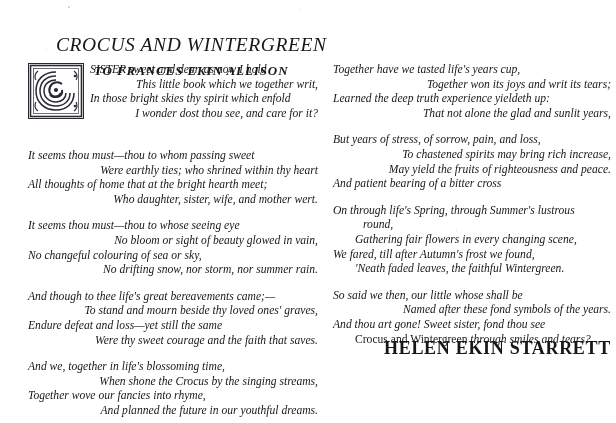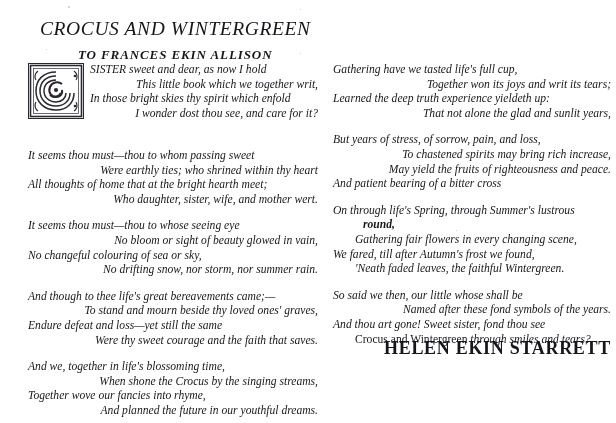--- a/index.html
+++ b/index.html
@@ -15,21 +15,21 @@
     overflow: hidden;
     position: relative;
   }
 
   
   .page {
     position: relative;
     width: 616px;
     height: 423px;
     box-sizing: border-box;
-    padding: 0;
+    padding: 16px;
   }
 
   
   .title-block {
     text-align: left;
     padding: 19px 0 0 40px;
   }
   .poem-title {
     font-style: italic;
     font-size: 19.5px;
@@ -72,21 +72,21 @@
     margin-bottom: 26px;
   }
   .line {
     font-style: italic;
     font-size: 11.6px;
     line-height: 14.6px;
     white-space: nowrap;
     margin: 0;
   }
   .line.ind  { padding-left: 16px; text-align: right; }
-  .line.ind2 { padding-left: 30px; font-weight: bold; }
+  .line.ind2 { padding-left: 30px; }
   .line.ind3 { padding-left: 22px; }
 
   
   .roman { font-style: normal; }
 
   
   .dropcap-stanza {
     position: relative;
     min-height: 60px;
     padding-left: 62px;
@@ -218,21 +218,21 @@
         <div class="line ind">When shone the Crocus by the singing streams,</div>
         <div class="line">Together wove our fancies into rhyme,</div>
         <div class="line ind">And planned the future in our youthful dreams.</div>
       </div>
 
     </div>
 
     <div class="col col-right">
 
       <div class="stanza">
-        <div class="line">Gathering have we tasted life's full cup,</div>
+        <div class="line">Together have we tasted life's years cup,</div>
         <div class="line ind">Together won its joys and writ its tears;</div>
         <div class="line">Learned the deep truth experience yieldeth up:</div>
         <div class="line ind">That not alone the glad and sunlit years,</div>
       </div>
 
       <div class="stanza">
         <div class="line">But years of stress, of sorrow, pain, and loss,</div>
         <div class="line ind">To chastened spirits may bring rich increase,</div>
         <div class="line ind">May yield the fruits of righteousness and peace.</div>
         <div class="line">And patient bearing of a bitter cross</div>

